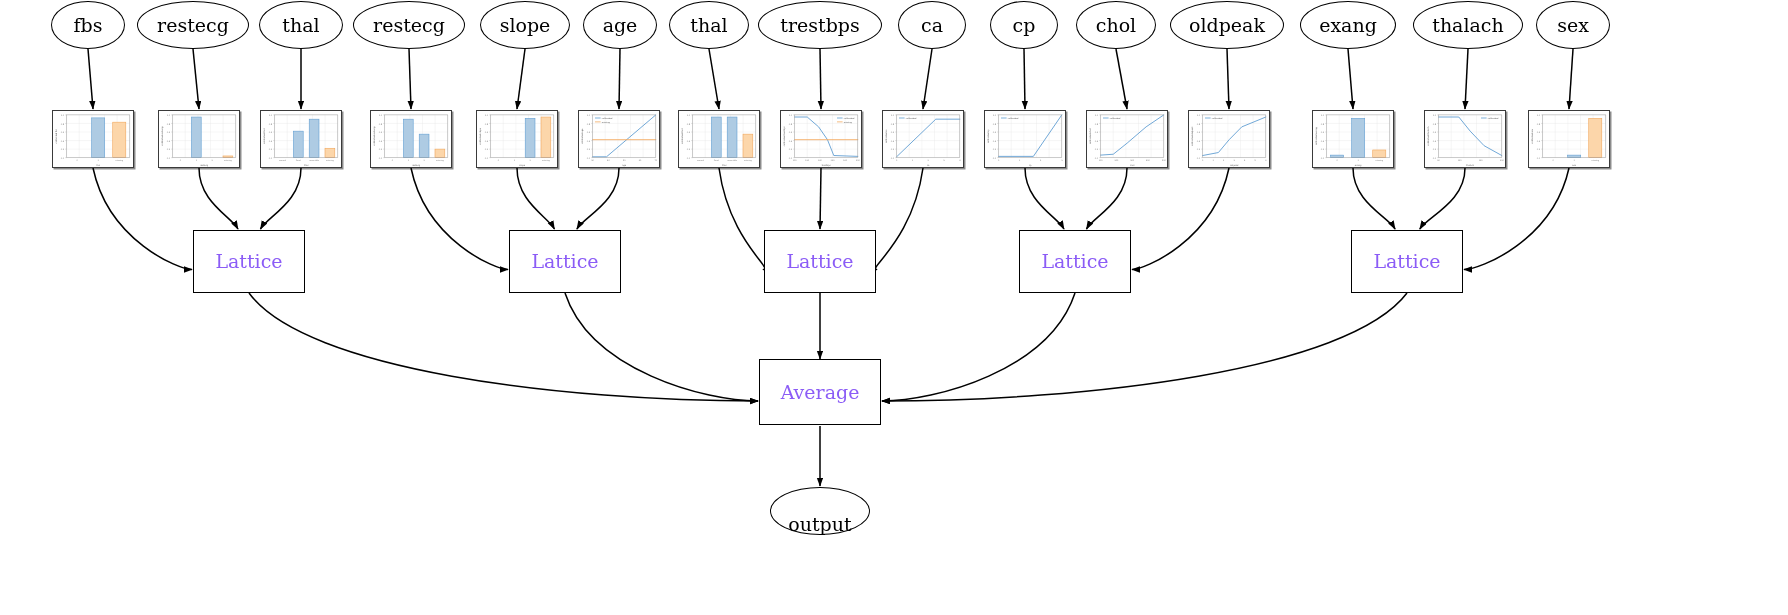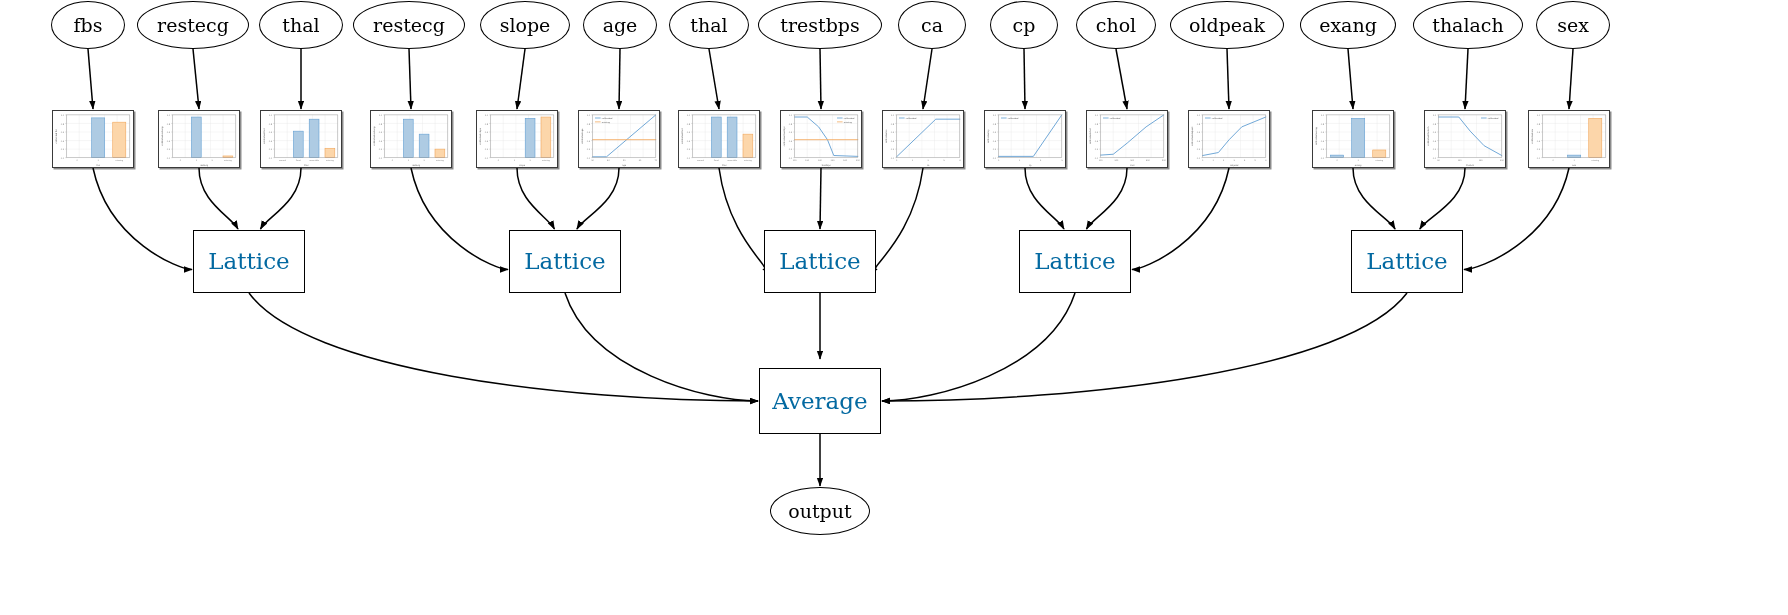--- a/index.html
+++ b/index.html
@@ -15,21 +15,21 @@
   .ellipse-node span{font-size:19px;color:#000;line-height:1;white-space:nowrap;}
 
   
   .thumb{position:absolute;box-sizing:border-box;border:1.3px solid #3a3a3a;background:#fff;
      box-shadow:1.5px 1.5px 0 rgba(0,0,0,.45);}
   .thumb svg{display:block;width:100%;height:100%;}
 
   
   .box-node{position:absolute;display:flex;align-items:center;justify-content:center;
     border:1.3px solid #000;background:#fff;box-sizing:border-box;}
-  .box-node span{font-size:23px;color:#0369a1;line-height:1;white-space:nowrap;}
+  .box-node span{font-size:19px;color:#8b5cf6;line-height:1;white-space:nowrap;}
 </style>
 </head>
 <body>
 
 <div id="canvas">
 
   <svg class="edges" viewBox="0 0 1788 615" xmlns="http://www.w3.org/2000/svg">
     <defs>
       <marker id="ah" markerWidth="10" markerHeight="10" refX="8.2" refY="3.2" orient="auto" markerUnits="userSpaceOnUse">
         <path d="M0,0 L9,3.2 L0,6.4 z" fill="#000"></path>
@@ -736,20 +736,20 @@
       </div>
       <div class="box-node" style="left: 716px; top: 230px; width: 112px; height: 63px;">
         <span>Lattice</span>
       </div>
       <div class="box-node" style="left: 971px; top: 230px; width: 112px; height: 63px;">
         <span>Lattice</span>
       </div>
       <div class="box-node" style="left: 1303px; top: 230px; width: 112px; height: 63px;">
         <span>Lattice</span>
       </div>
-      <div class="box-node" style="left: 711px; top: 368px; width: 122px; height: 66px;">
+      <div class="box-node" style="left: 711px; top: 359px; width: 122px; height: 66px;">
         <span>Average</span>
       </div>
-      <div class="ellipse-node" style="left: 722px; top: 487px; width: 100px; height: 48px;">
+      <div class="ellipse-node" style="left: 722px; top: 487px; width: 100px; height: 48px; align-items: flex-end;">
         <span>output</span>
       </div>
     </div>
 </div>
 
 </body></html>

